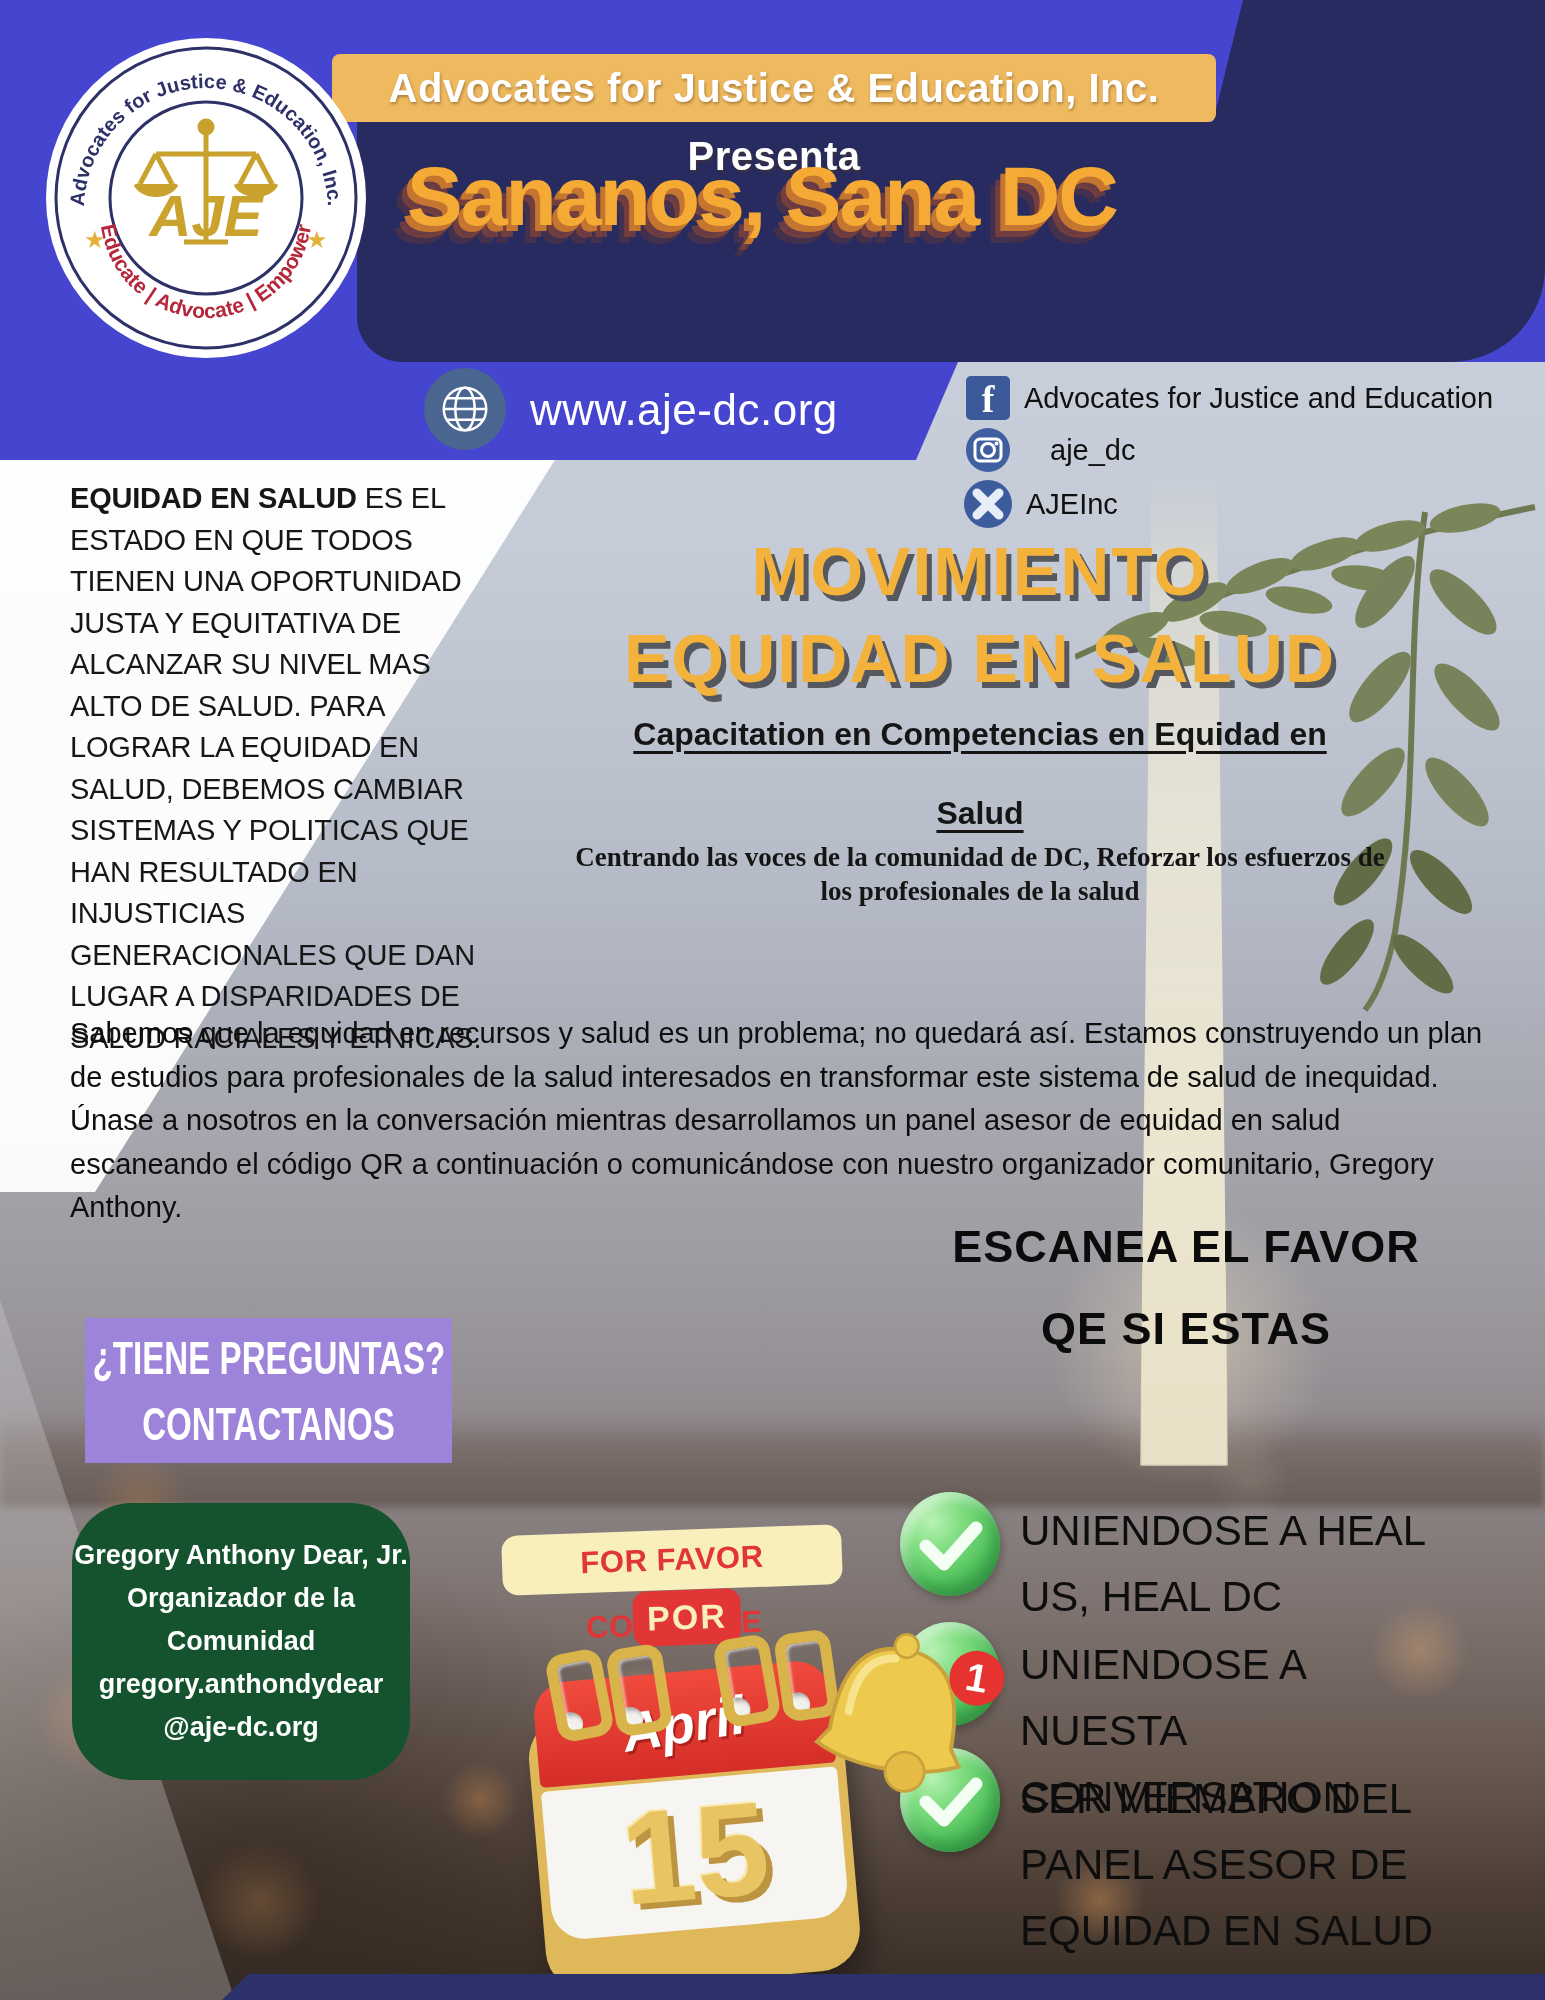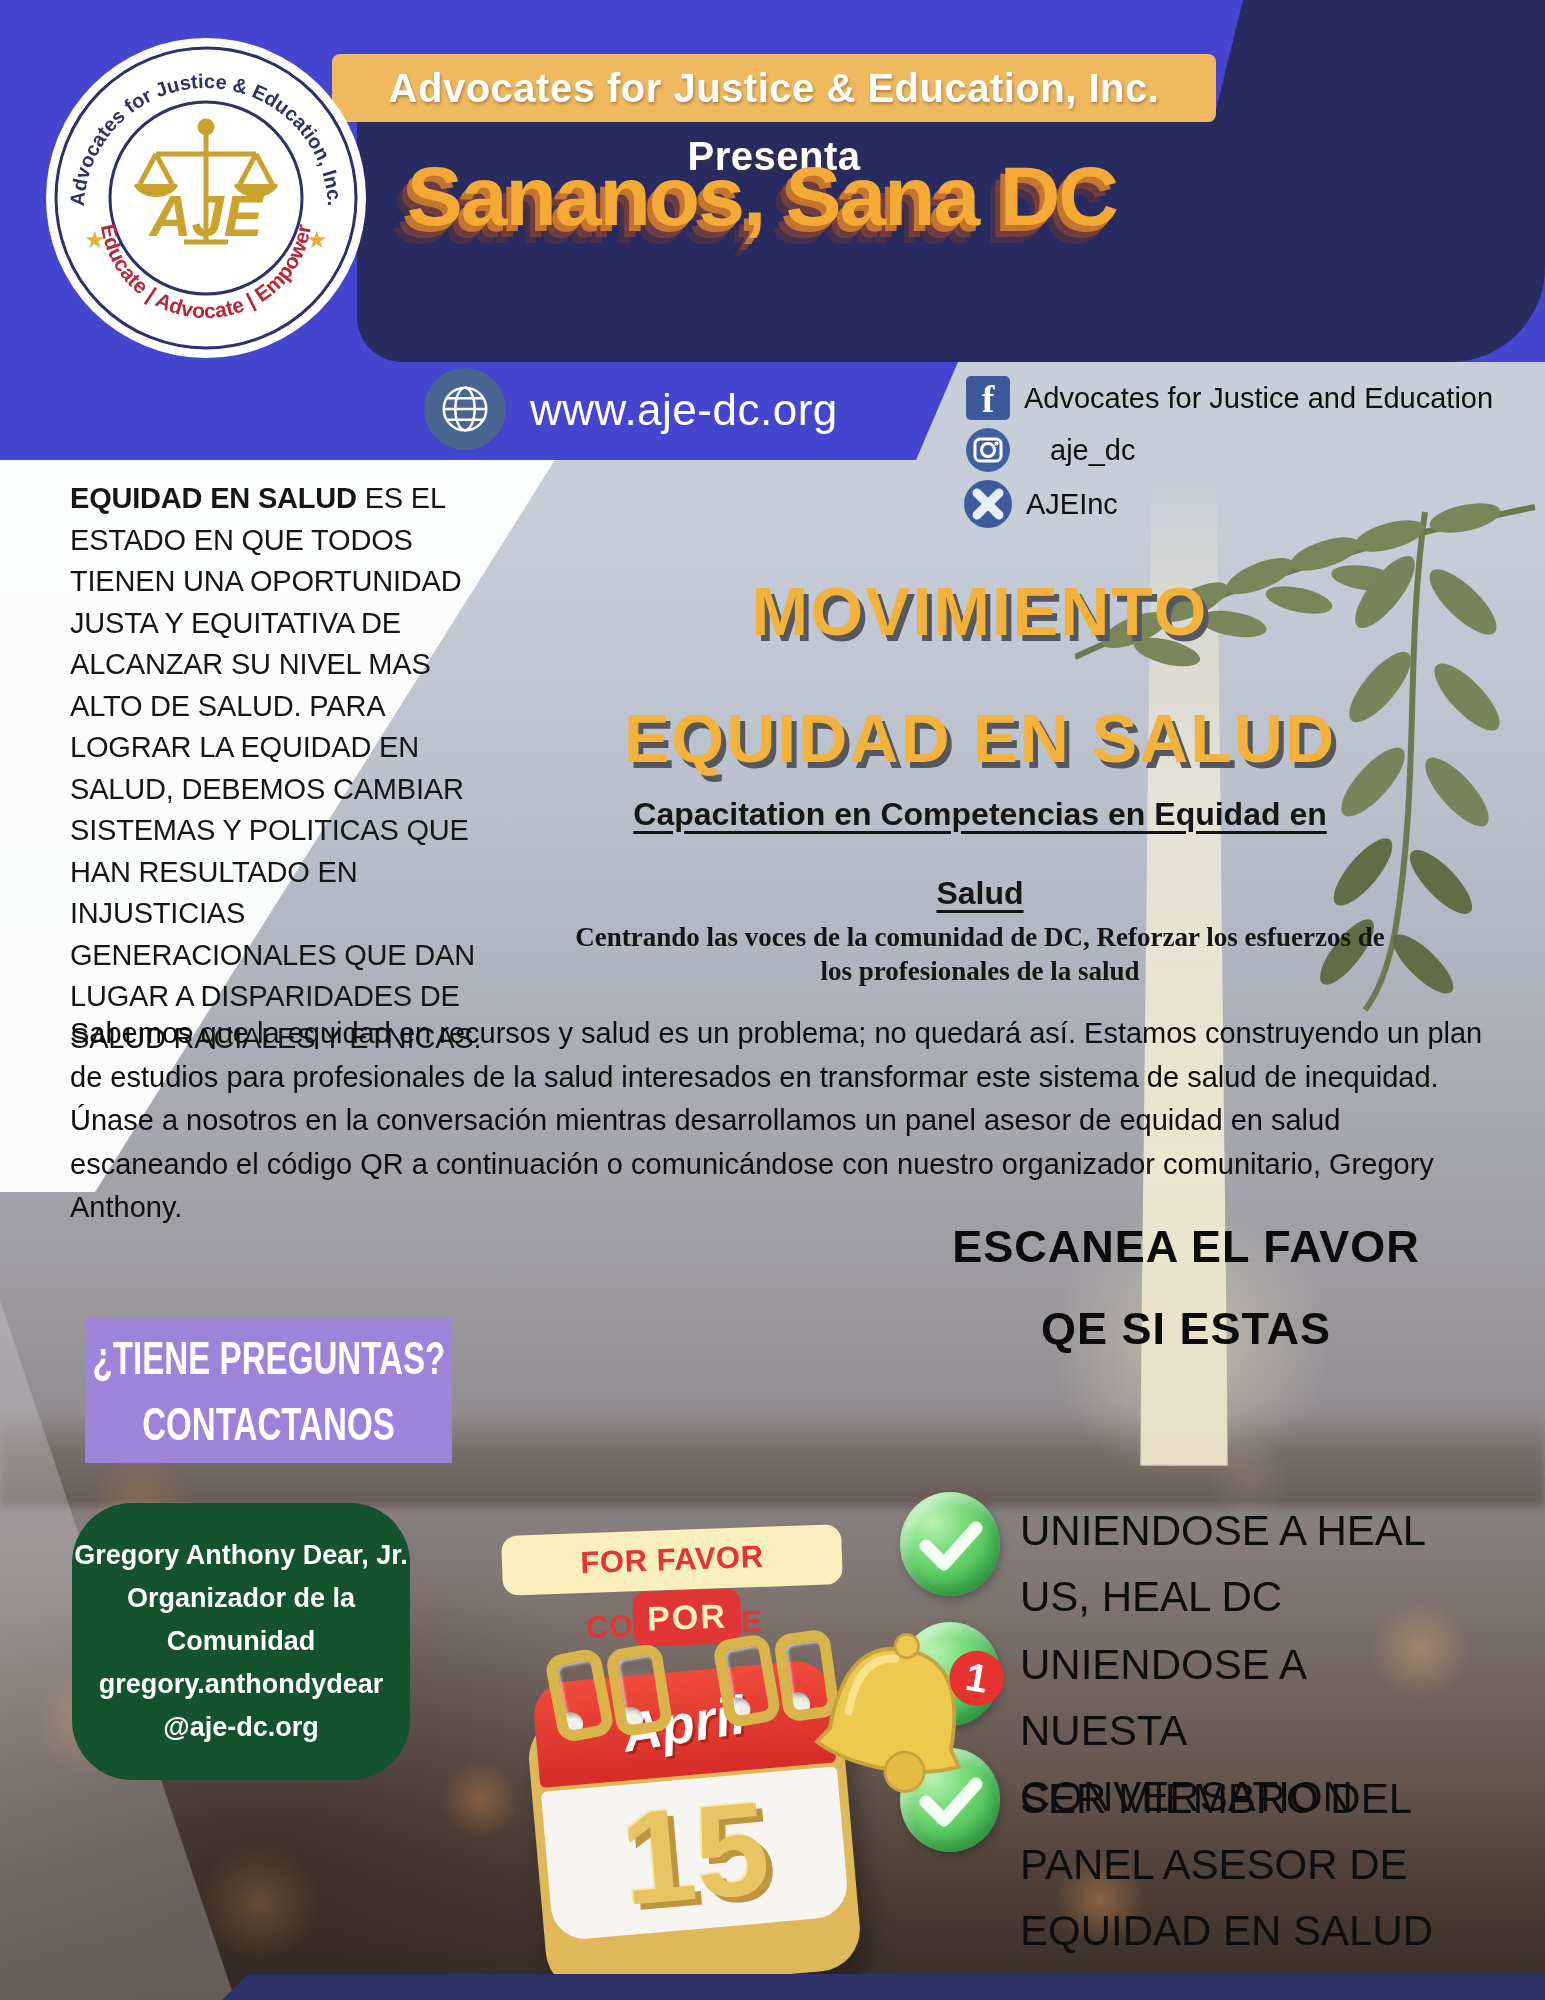--- a/index.html
+++ b/index.html
@@ -72,21 +72,21 @@
     align-items:center;justify-content:center;}
 
   
   .equidad{position:absolute;left:70px;top:478px;width:425px;z-index:5;font-size:29px;
     line-height:41.5px;color:#161616;letter-spacing:-.2px;}
   .equidad b{font-weight:bold;}
 
   
   .movement{position:absolute;left:530px;top:528px;width:900px;z-index:5;text-align:center;}
   .mv-line{font-size:68px;font-weight:bold;letter-spacing:2px;color:#f2b23c;line-height:87px;
-    text-shadow:5px 6px 0 #55585e;margin-top:40px;}
+    text-shadow:5px 6px 0 #55585e;}
   .mv-sub{margin-top:14px;font-size:32px;font-weight:bold;color:#151515;
     text-decoration:underline;text-decoration-thickness:3px;text-underline-offset:6px;}
   .mv-sub2{margin-top:42px;font-size:32px;font-weight:bold;color:#151515;
     text-decoration:underline;text-decoration-thickness:3px;text-underline-offset:6px;}
   .mv-tag{margin:8px auto 0;width:840px;font-size:27px;line-height:34px;font-weight:bold;color:#151515;font-family:Liberation Serif, serif;}
 
   
   .leaves{position:absolute;left:1075px;top:452px;width:470px;height:560px;z-index:4;}
 
   

